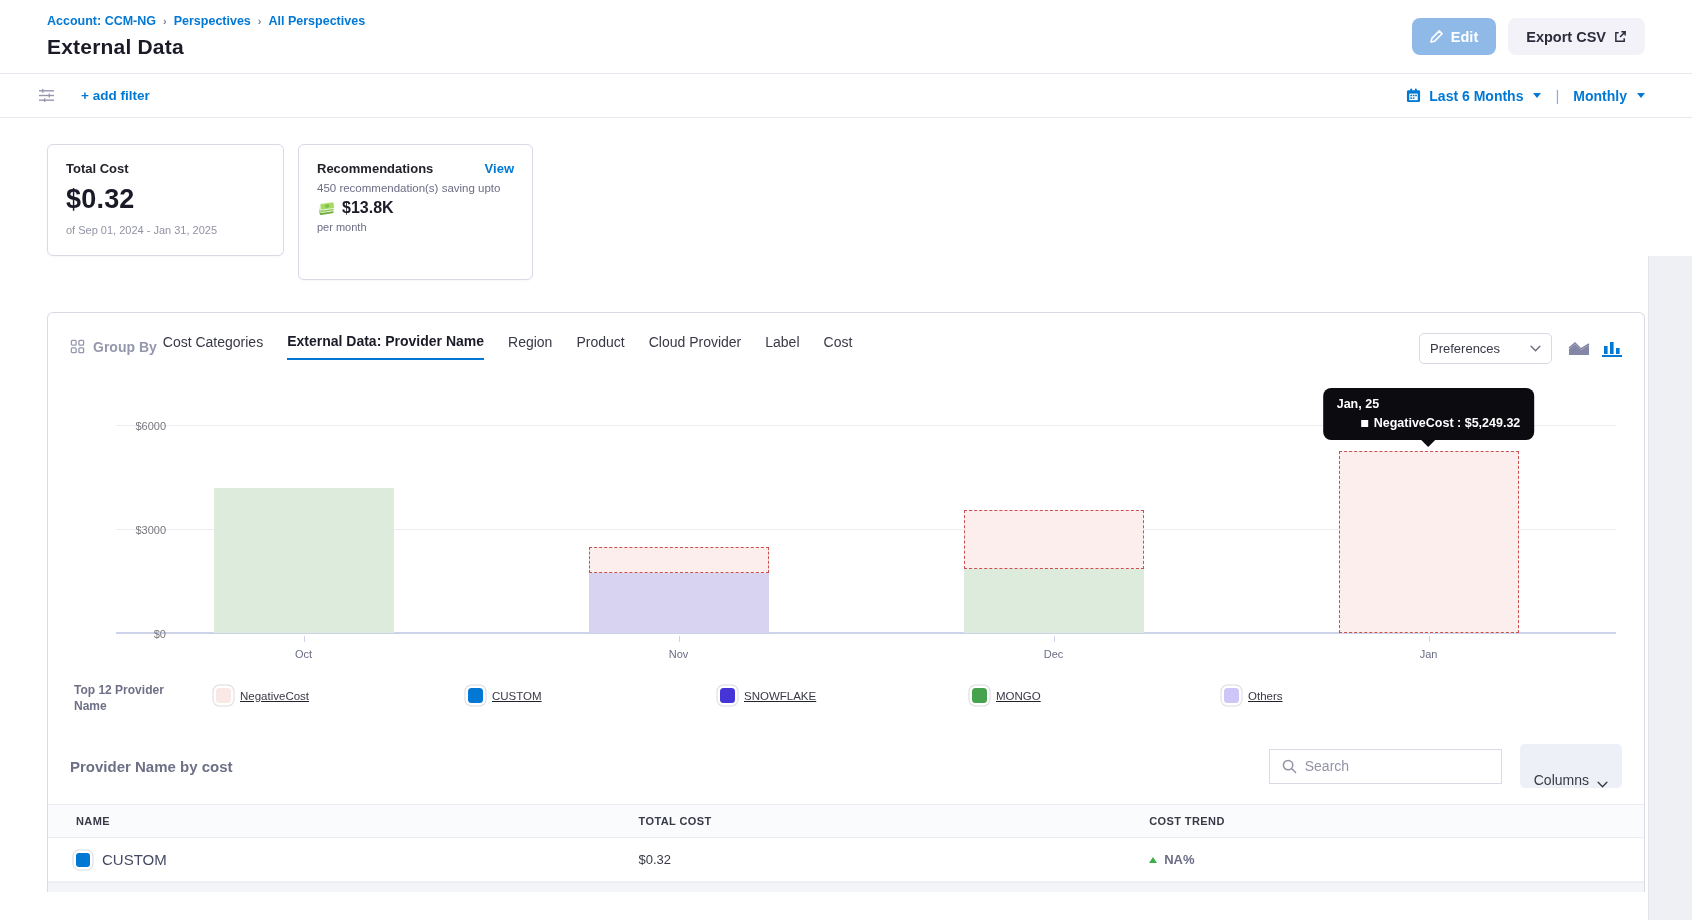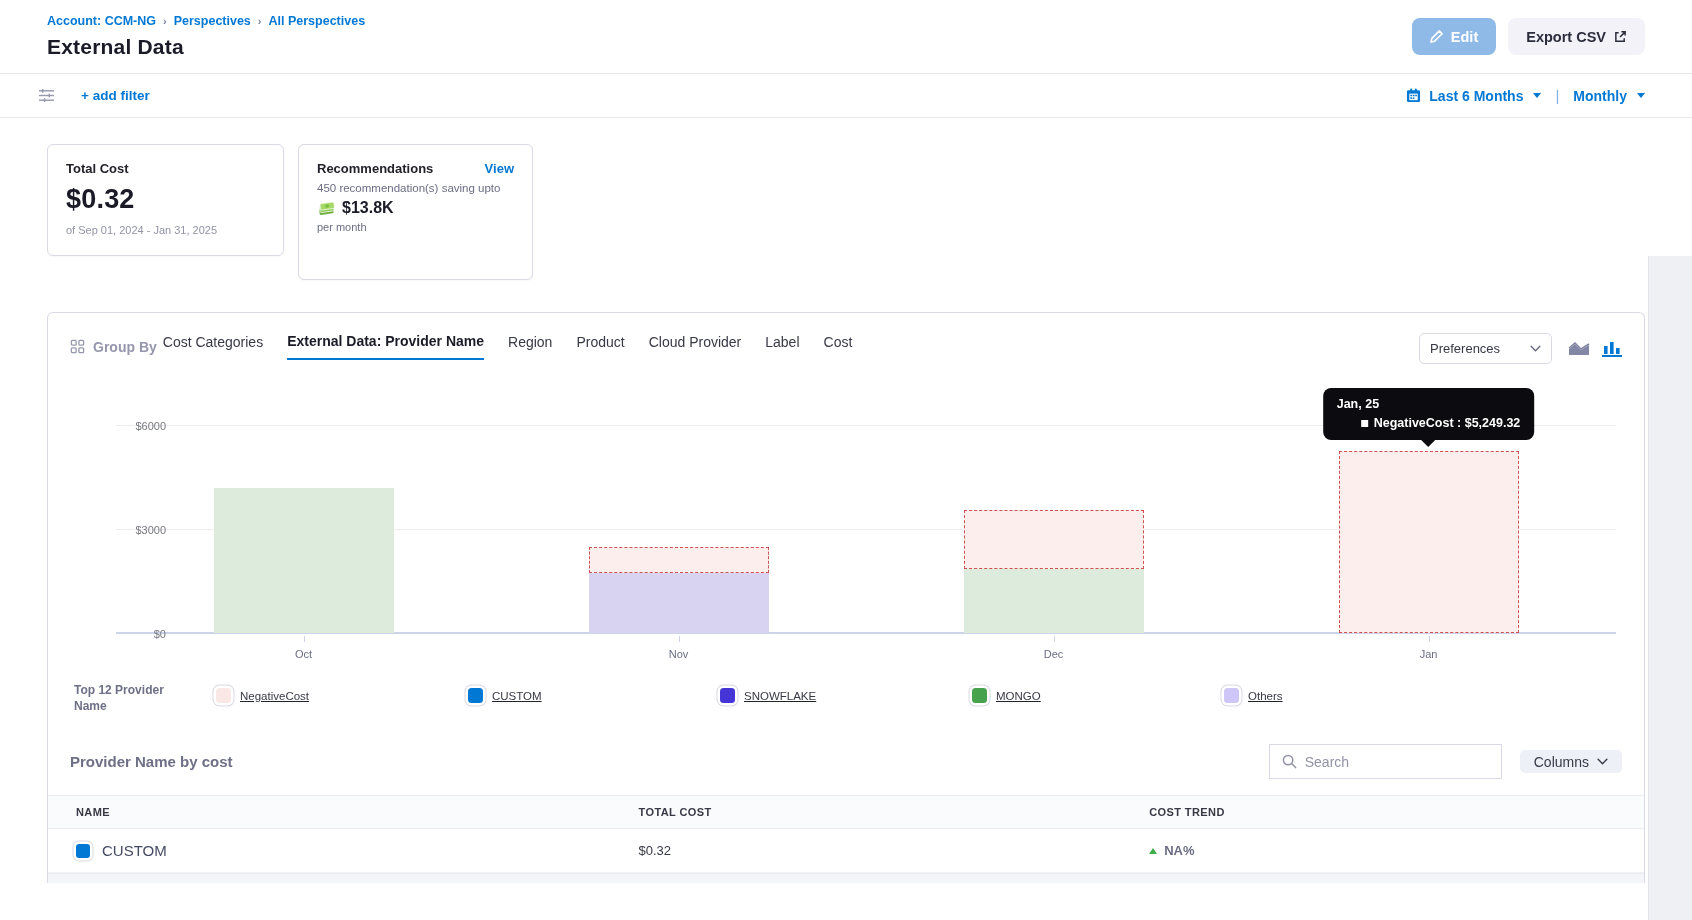--- a/index.html
+++ b/index.html
@@ -99,22 +99,22 @@
   .legend-label { font-size:11.5px; color:#383946; }
 
   
   .table-head-row { display:flex; align-items:center; justify-content:space-between; padding:30px 22px 16px 22px; }
   .table-title { font-size:15px; font-weight:700; color:#6d7086; }
   .th-right { display:flex; align-items:center; gap:18px; }
   .search-box { width:233px; height:35px; border:1px solid #d9dae5; border-radius:0; display:flex;
     align-items:center; gap:8px; padding:0 12px; background:#fff; }
   .search-box input { border:none; outline:none; flex:1; font-size:14px; font-family:inherit; color:#383946; }
   .search-box input::placeholder { color:#9293a5; }
-  .columns-btn { height:23px; background:#eef0f8; border:none; border-radius:5px; padding:0 14px;
-    font-size:14px; color:#383946; font-weight:500; display:flex; align-items:center; gap:8px;
+  .columns-btn { height:44px; background:#eef0f8; border:none; border-radius:5px; padding:0 14px;
+    font-size:14px; color:#383946; font-weight:500; display:flex; align-items:flex-end; gap:8px;
     cursor:pointer; font-family:inherit; }
 
   table.data { width:100%; border-collapse:collapse; }
   .data thead th { background:#fafbfc; border-top:1px solid #ececf2; border-bottom:1px solid #ececf2;
     font-size:11px; font-weight:700; color:#383946; letter-spacing:.4px; text-align:left;
     padding:10px 0 10px 0; }
   .data th:nth-child(1){ width:37%; padding-left:28px; }
   .data th:nth-child(2){ width:32%; }
   .data th:nth-child(3){ width:31%; }
   .data tbody td { padding:13px 0; border-bottom:1px solid #f0f0f5; font-size:13px; color:#383946; }

